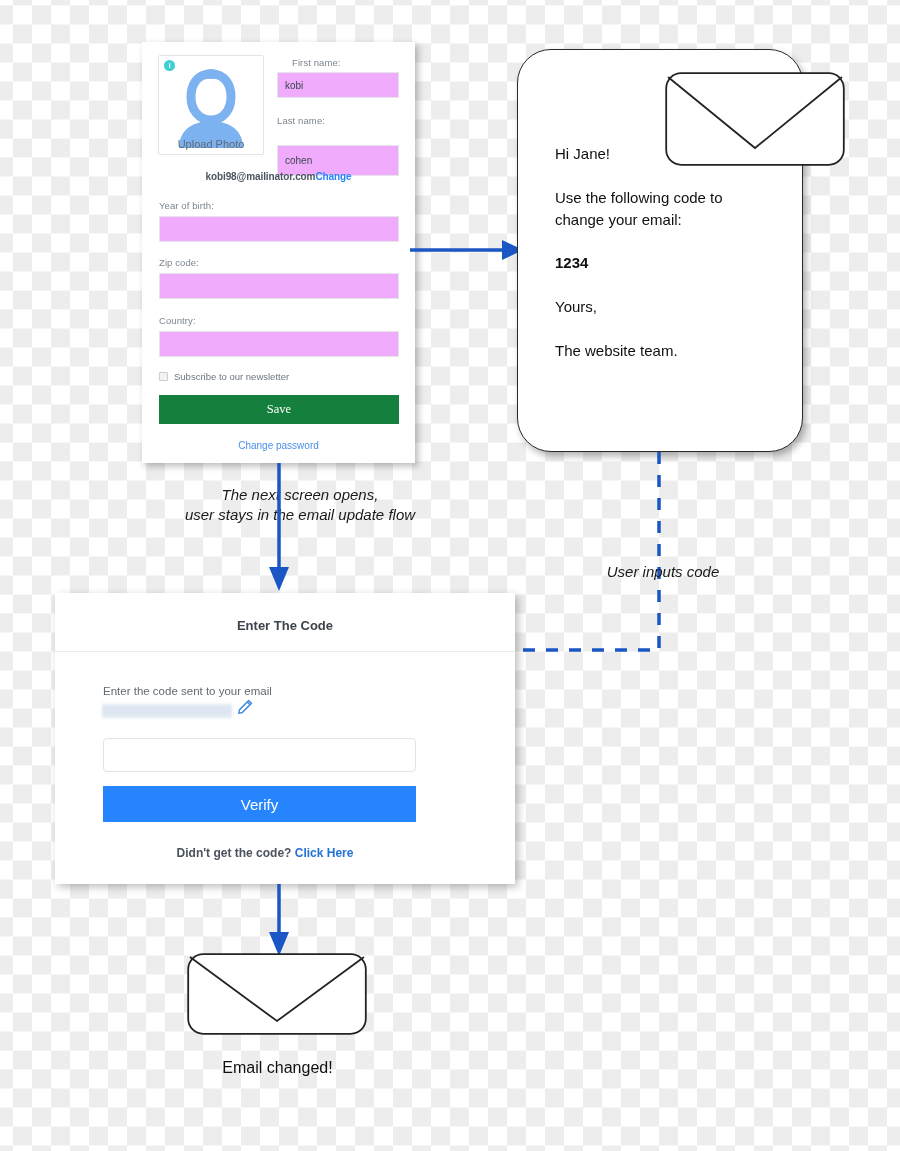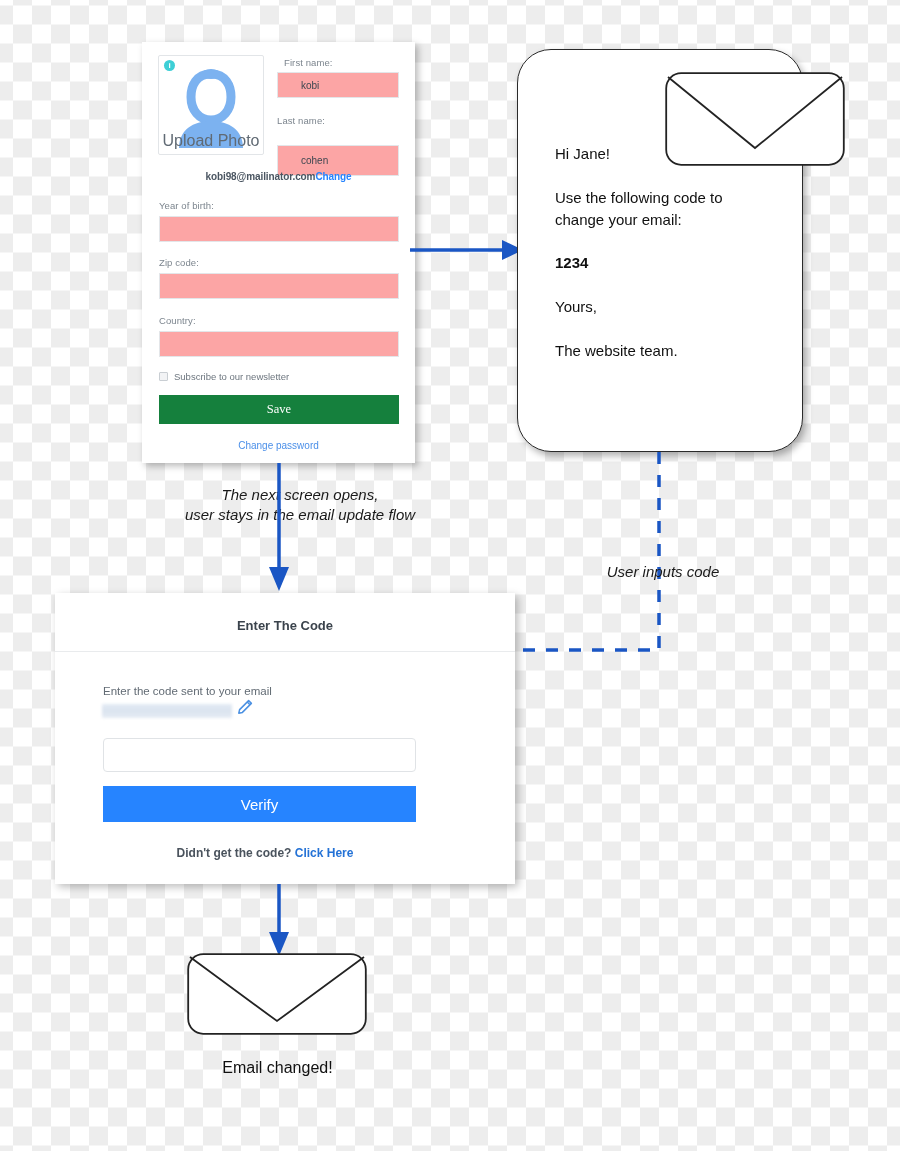--- a/index.html
+++ b/index.html
@@ -61,39 +61,39 @@
     left: 50%;
     top: 10px;
     transform: translateX(-50%);
   }
   #upload-photo-label {
     position: absolute;
     left: 0;
     right: 0;
     bottom: 4px;
     text-align: center;
-    font-size: 16px;
+    font-size: 11px;
     color: #606a74;
   }
 
   .field-label {
     position: absolute;
     font-size: 9.5px;
     color: #7c858e;
     letter-spacing: 0.1px;
   }
   .text-input {
     position: absolute;
     box-sizing: border-box;
     border: 1px solid #e3e6e9;
     border-radius: 0;
-    background: #fca5a5;
+    background: #f0abfc;
     font-size: 10px;
     color: #3d4650;
-    padding: 0 23px;
+    padding: 0 7px;
     display: flex;
     align-items: center;
     font-family: "Liberation Sans", sans-serif;
   }
 
   #profile-email-row {
     position: absolute;
     left: 0; right: 0;
     top: 129px;
     text-align: center;
@@ -334,21 +334,21 @@
       <div id="avatar-glyph">
         <svg width="84" height="82" viewBox="0 0 84 82">
           <path d="M42 8 C27 8 22 20 22 31 C22 44 30 54 42 54 C54 54 62 44 62 31 C62 20 57 8 42 8 Z" fill="none" stroke="#7cb2f0" stroke-width="9"></path>
           <path d="M10 82 C10 64 24 55 42 55 C60 55 74 64 74 82 Z" fill="#7cb2f0"></path>
           <path d="M26 14 C30 6 38 3 42 3 C46 3 54 6 58 14 C52 11 48 13 42 13 C36 13 32 11 26 14 Z" fill="#7cb2f0"></path>
         </svg>
       </div>
       <div id="upload-photo-label">Upload Photo</div>
     </div>
 
-    <div class="field-label" style="left:127px; top:15px;padding-left:15px;">First name:</div>
+    <div class="field-label" style="left:135px; top:15px;padding-left:15px;">First name:</div>
     <div class="text-input" style="left:135px; top:30px; width:122px; height:26px;">kobi</div>
 
     <div class="field-label" style="left:135px; top:73px;">Last name:</div>
     <div class="text-input" style="left:135px; top:103px; width:122px; height:31px;">cohen</div>
 
     <div id="profile-email-row">
       <span>kobi98@mailinator.com</span><span id="profile-email-change">Change</span>
     </div>
 
     <div class="field-label" style="left:17px; top:158px;text-align:center;">Year of birth:</div>

